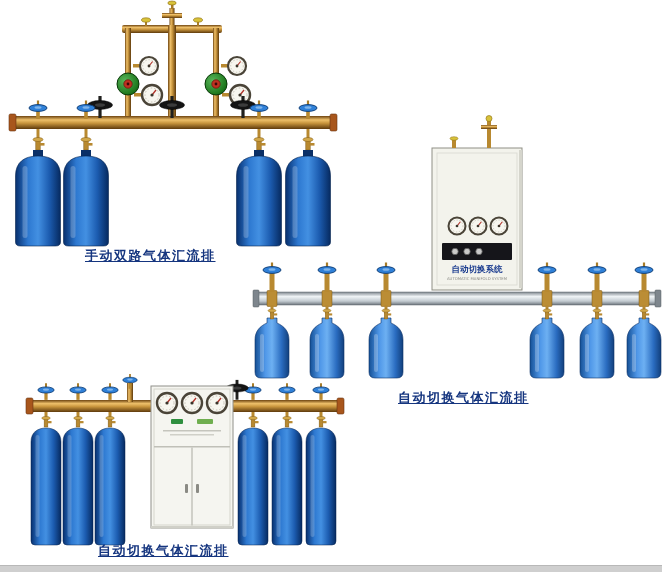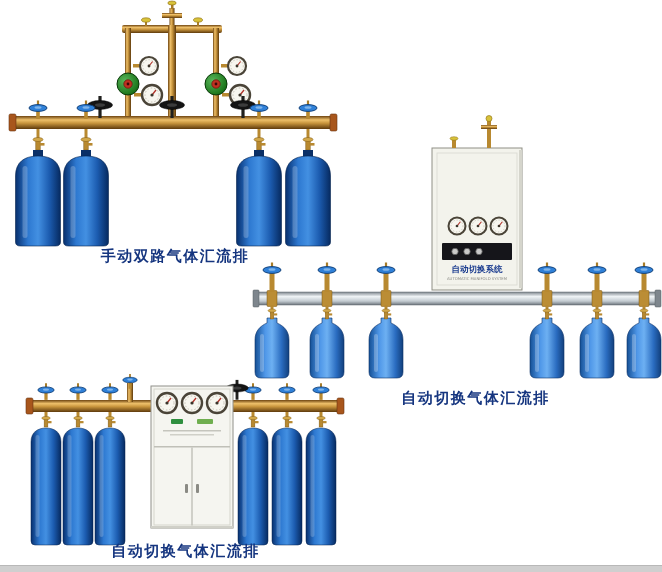--- a/index.html
+++ b/index.html
@@ -8,24 +8,24 @@
     width:662px;height:572px;
     background:#ffffff;
     overflow:hidden;
     font-family:"DejaVu Sans", sans-serif;
   }
   .scene{position:absolute;left:0;top:0;}
   .caption{
     position:absolute;
     color:#15357f;
     font-weight:bold;
-    font-size:15px;
+    font-size:13px;
     letter-spacing:1.5px;
-    text-align:center;
     white-space:nowrap;
+    text-decoration:underline;
   }
   .page-footer-strip{
     position:absolute;
     left:0;bottom:0;
     width:662px;height:6px;
     background:#cfcfcf;
     border-top:1px solid #b8b8b8;
   }
 </style>
 </head>

